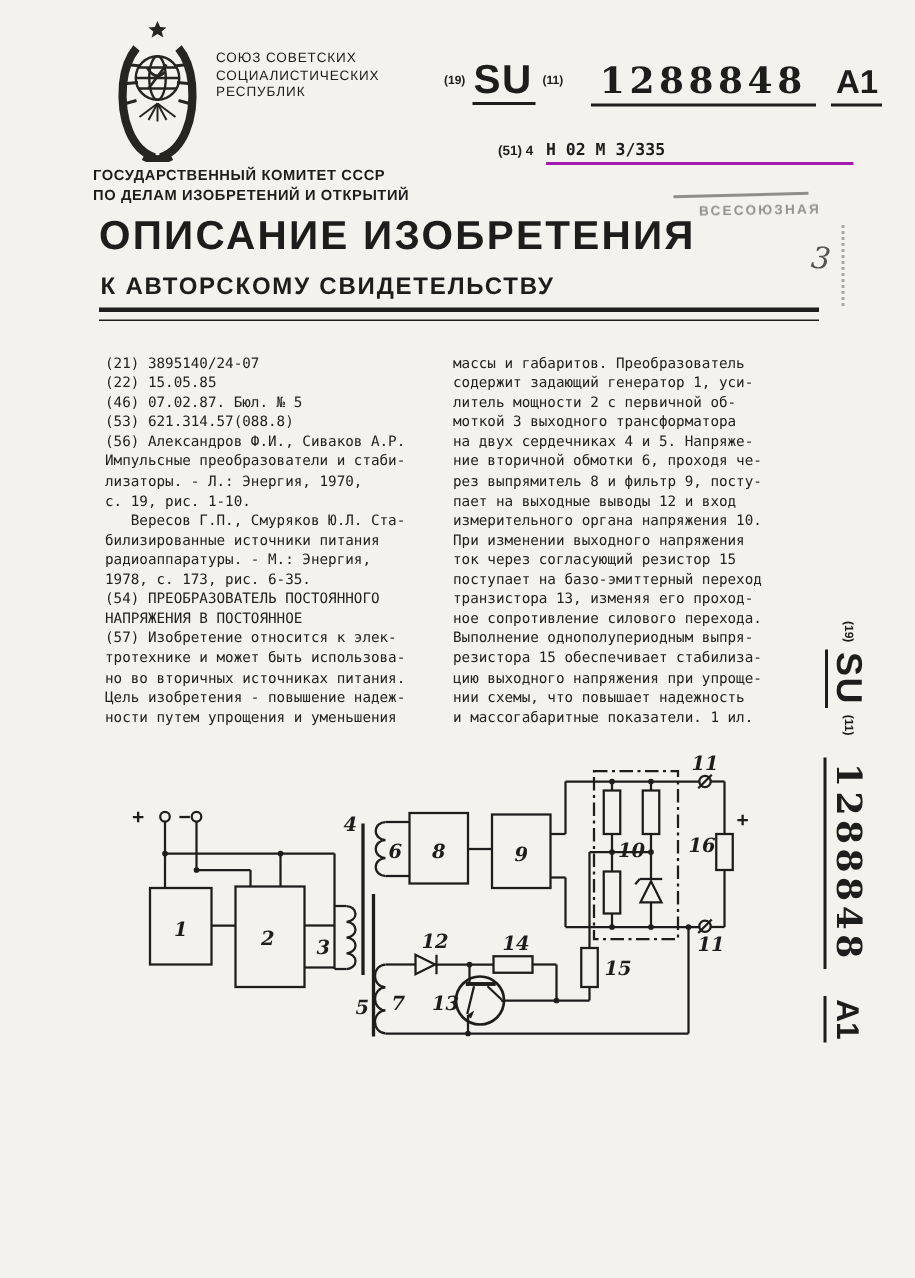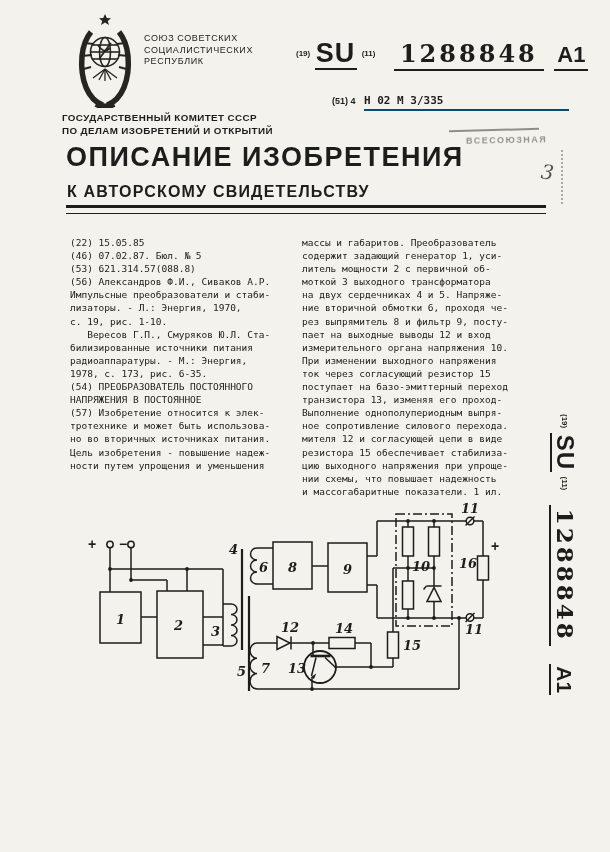--- a/index.html
+++ b/index.html
@@ -14,21 +14,21 @@
   .emblem{left:72px;top:12px;width:66px;height:96px;}
   .country{left:144px;top:33px;font-size:9px;font-weight:normal;line-height:11.5px;letter-spacing:.6px;}
   .committee{left:62px;top:111px;font-size:9.8px;font-weight:bold;line-height:13px;letter-spacing:.4px;}
   .publine{left:296px;top:38px;white-space:nowrap;}
   .publine .sm{font-size:8px;font-weight:bold;vertical-align:6px;}
   .pub-su{font-size:27px;font-weight:bold;letter-spacing:1px;border-bottom:2.5px solid #1d1d1b;padding:0 2px 0 1px;}
   .pub-num{font-family:"DejaVu Serif",serif;font-size:24px;font-weight:bold;letter-spacing:3px;border-bottom:2.5px solid #1d1d1b;margin-left:14px;padding:0 6px 1px 6px;}
   .pub-kind{font-size:22px;font-weight:bold;border-bottom:2.5px solid #1d1d1b;margin-left:6px;padding:0 3px 2px 3px;}
   .ipcline{left:296px;top:90px;white-space:nowrap;}
   .ipc-pre{font-size:9px;font-weight:bold;padding-left:36px;}
-  .ipc-class{display:inline-block;font-family:"DejaVu Sans Mono",monospace;font-size:11px;font-weight:bold;border-bottom:2px solid #0c4a6e;width:205px;padding-bottom:2px;margin-left:4px;}
+  .ipc-class{display:inline-block;font-family:"DejaVu Sans Mono",monospace;font-size:11px;font-weight:bold;border-bottom:2px solid #a21caf;width:205px;padding-bottom:2px;margin-left:4px;}
   .stamp-dash{left:449px;top:129px;width:90px;height:2px;background:#6e6d67;transform:rotate(-1.5deg);opacity:.75;}
   .stamp{left:466px;top:135px;font-size:9px;font-weight:bold;color:#93928c;letter-spacing:1.5px;transform:rotate(-1deg);filter:blur(.3px);}
   .hand-mark{left:541px;top:160px;font-family:"DejaVu Serif",serif;font-style:italic;font-size:20px;color:#56534d;transform:rotate(7deg);}
   .dot-col{left:561px;top:150px;height:54px;width:0;border-left:2px dotted #98978f;opacity:.8;}
   .title{left:66px;top:142px;font-size:27px;font-weight:bold;letter-spacing:1.5px;margin:0;}
   .subtitle{left:67px;top:183px;font-size:16px;font-weight:bold;letter-spacing:1.2px;}
   .rule{left:66px;top:205px;width:480px;height:3px;border-top:3px solid #1d1d1b;border-bottom:1.5px solid #1d1d1b;padding-top:2px;}
   
   .col{top:236px;font-family:"DejaVu Sans Mono",monospace;font-size:9.5px;line-height:13.1px;color:#22221f;}
   .col-left{left:70px;width:230px;}
@@ -108,20 +108,21 @@
 <div class="abs stamp-dash"></div>
 <div class="abs stamp">ВСЕСОЮЗНАЯ</div>
 <div class="abs hand-mark">3</div>
 <div class="abs dot-col"></div>
 
 <h1 class="abs title">ОПИСАНИЕ ИЗОБРЕТЕНИЯ</h1>
 <div class="abs subtitle">К АВТОРСКОМУ СВИДЕТЕЛЬСТВУ</div>
 <div class="abs rule"></div>
 
 <div class="abs col col-left">
+    <div class="col-line">(21) 3895140/24-07</div>
     <div class="col-line">(22) 15.05.85</div>
     <div class="col-line">(46) 07.02.87. Бюл. № 5</div>
     <div class="col-line">(53) 621.314.57(088.8)</div>
     <div class="col-line">(56) Александров Ф.И., Сиваков А.Р.</div>
     <div class="col-line">Импульсные преобразователи и стаби-</div>
     <div class="col-line">лизаторы. - Л.: Энергия, 1970,</div>
     <div class="col-line">с. 19, рис. 1-10.</div>
     <div class="col-line">   Вересов Г.П., Смуряков Ю.Л. Ста-</div>
     <div class="col-line">билизированные источники питания</div>
     <div class="col-line">радиоаппаратуры. - М.: Энергия,</div>
@@ -141,23 +142,22 @@
     <div class="col-line">моткой 3 выходного трансформатора</div>
     <div class="col-line">на двух сердечниках 4 и 5. Напряже-</div>
     <div class="col-line">ние вторичной обмотки 6, проходя че-</div>
     <div class="col-line">рез выпрямитель 8 и фильтр 9, посту-</div>
     <div class="col-line">пает на выходные выводы 12 и вход</div>
     <div class="col-line">измерительного органа напряжения 10.</div>
     <div class="col-line">При изменении выходного напряжения</div>
     <div class="col-line">ток через согласующий резистор 15</div>
     <div class="col-line">поступает на базо-эмиттерный переход</div>
     <div class="col-line">транзистора 13, изменяя его проход-</div>
+    <div class="col-line">ное сопротивление силового перехода.</div>
     <div class="col-line">Выполнение однополупериодным выпря-</div>
-    <div class="col-line">ное сопротивление силового перехода.</div>
-    <div class="col-line">мителя 12 и согласующей цепи в виде</div>
     <div class="col-line">резистора 15 обеспечивает стабилиза-</div>
     <div class="col-line">цию выходного напряжения при упроще-</div>
     <div class="col-line">нии схемы, что повышает надежность</div>
     <div class="col-line">и массогабаритные показатели. 1 ил.</div>
   </div>
 
 <div class="abs side-label">
   <span class="sm">(19)</span>
   <span class="side-su">SU</span>
   <span class="sm">(11)</span>

